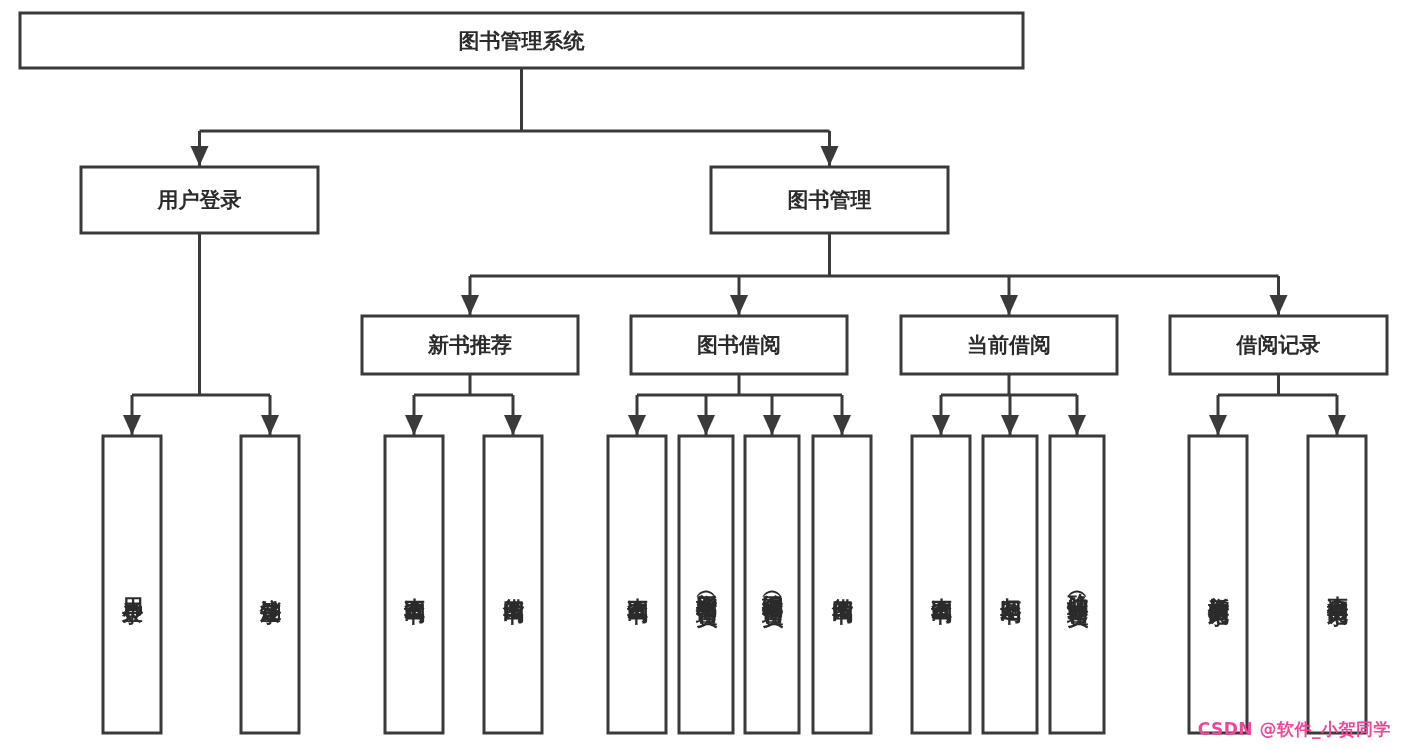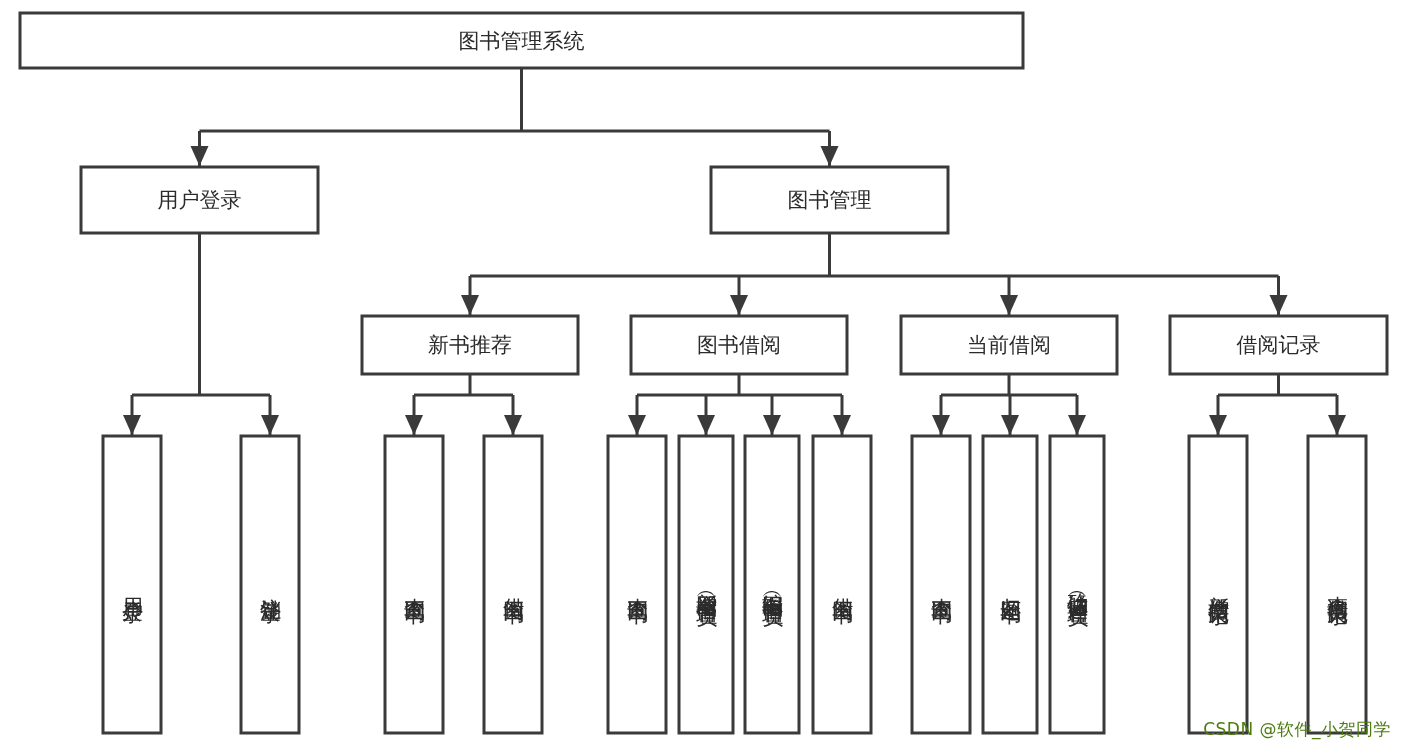--- a/index.html
+++ b/index.html
@@ -13,20 +13,21 @@
     font-family: "DejaVu Sans", "Liberation Sans", sans-serif;
     overflow: hidden;
     position: relative;
   }
   #diagram-root {
     position: absolute;
     left: 0;
     top: 0;
     width: 1405px;
     height: 747px;
+    font-weight: bold;
   }
   svg.flowchart {
     display: block;
     width: 1405px;
     height: 747px;
   }
   .node-box {
     fill: #ffffff;
     stroke: #3a3a3a;
     stroke-width: 3;
@@ -64,21 +65,21 @@
     color: #2b2b2b;
     white-space: nowrap;
     text-align: center;
   }
   .watermark {
     position: absolute;
     right: 14px;
     bottom: 6px;
     font-family: "DejaVu Sans", "Liberation Sans", sans-serif;
     font-size: 17px;
-    color: #4d7c0f;
+    color: #ec4899;
     white-space: nowrap;
     letter-spacing: 0.5px;
   }
 </style>
 </head>
 <body>
 
 <div id="diagram-root">
   <svg class="flowchart" id="flow-svg" viewBox="0 0 1405 747">
       <rect x="20" y="13" width="1003" height="55" class="node-box"></rect>

